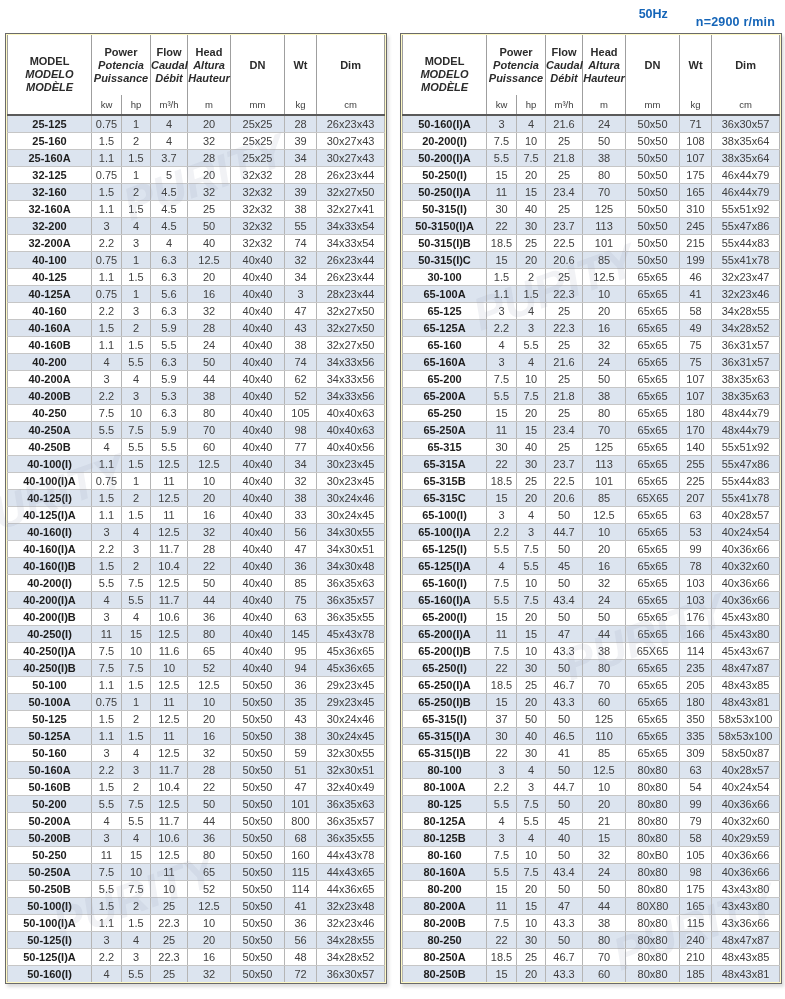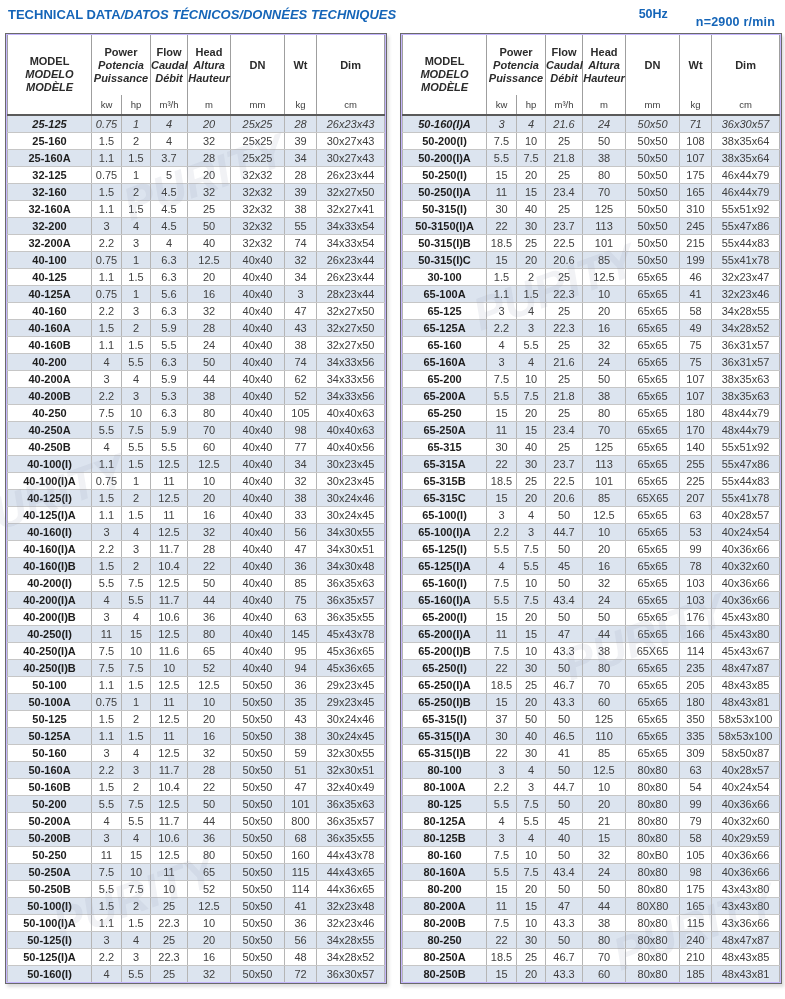--- a/index.html
+++ b/index.html
@@ -12,21 +12,21 @@
     display:flex;align-items:flex-start;
     padding:7px 10px 0 8px;height:26px;box-sizing:border-box;
   }
   .page-title{font-size:13px;font-weight:bold;color:#1565b8;white-space:nowrap;}
   .page-title .t-rest{font-style:italic;}
   .specs{margin-left:auto;display:flex;gap:28px;font-size:12.5px;font-weight:bold;color:#1565b8;}
   .specs .speed{letter-spacing:0.2px;margin-top:8px;}
 
   .tables{display:flex;gap:13px;padding:0 2px 0 5px;margin-top:7px;}
   .tframe{
-    border:1px solid #6a6a6a;background:#c4b5fd;padding:1px;
+    border:1px solid #6a6a6a;background:#fef9c3;padding:1px;
     box-shadow:2px 3px 3px rgba(120,120,120,0.25);
     flex:0 0 auto;
   }
   table{border-collapse:collapse;table-layout:fixed;width:377px;}
   col.c-model{width:84px;}
   col.c-kw{width:30px;}
   col.c-hp{width:29px;}
   col.c-flow{width:37px;}
   col.c-head{width:43px;}
   col.c-dn{width:54px;}
@@ -48,33 +48,32 @@
   tbody td{
     height:16px;font-size:11px;line-height:15px;text-align:center;
     color:#404040;padding:0 1px;
     border:1px solid #b5b5b5;border-top:1px solid #c6c6c6;border-bottom:1px solid #c6c6c6;
     white-space:nowrap;overflow:hidden;
   }
   tbody tr:nth-child(odd){background:#dce4ef;}
   tbody tr:nth-child(even){background:#ffffff;}
   tbody td.model{font-weight:bold;color:#1d1d1d;}
   tbody tr:last-child td{border-bottom:0;}
-  tbody tr:first-child td{border-top:0;font-style:italic;}
+  tbody tr:first-child td{border-top:0;}
 
   .wm{
     position:absolute;font-size:46px;font-weight:bold;font-style:italic;
     color:rgba(140,152,170,0.12);transform:rotate(-20deg);
     pointer-events:none;white-space:nowrap;z-index:5;
   }
 </style>
 </head>
 <body>
 
 <div class="topbar">
-  <div class="page-title"><span class="t-main">TECHNICAL DATA</span><span class="t-rest">/DATOS TÉCNICOS/DONNÉES TECHNIQUES</span></div>
   <div class="specs">
     <span class="freq">50Hz</span>
     <span class="speed">n=2900 r/min</span>
   </div>
 </div>
 
 <div class="tables">
 
   <div class="tframe">
   <table>
@@ -692,21 +691,21 @@
             <td class="model">50-160(I)A</td>
             <td>3</td>
             <td>4</td>
             <td>21.6</td>
             <td>24</td>
             <td>50x50</td>
             <td>71</td>
             <td>36x30x57</td>
           </tr>
           <tr>
-            <td class="model">50-200(I)</td>
+            <td class="model">20-200(I)</td>
             <td>7.5</td>
             <td>10</td>
             <td>25</td>
             <td>50</td>
             <td>50x50</td>
             <td>108</td>
             <td>38x35x64</td>
           </tr>
           <tr>
             <td class="model">50-200(I)A</td>

